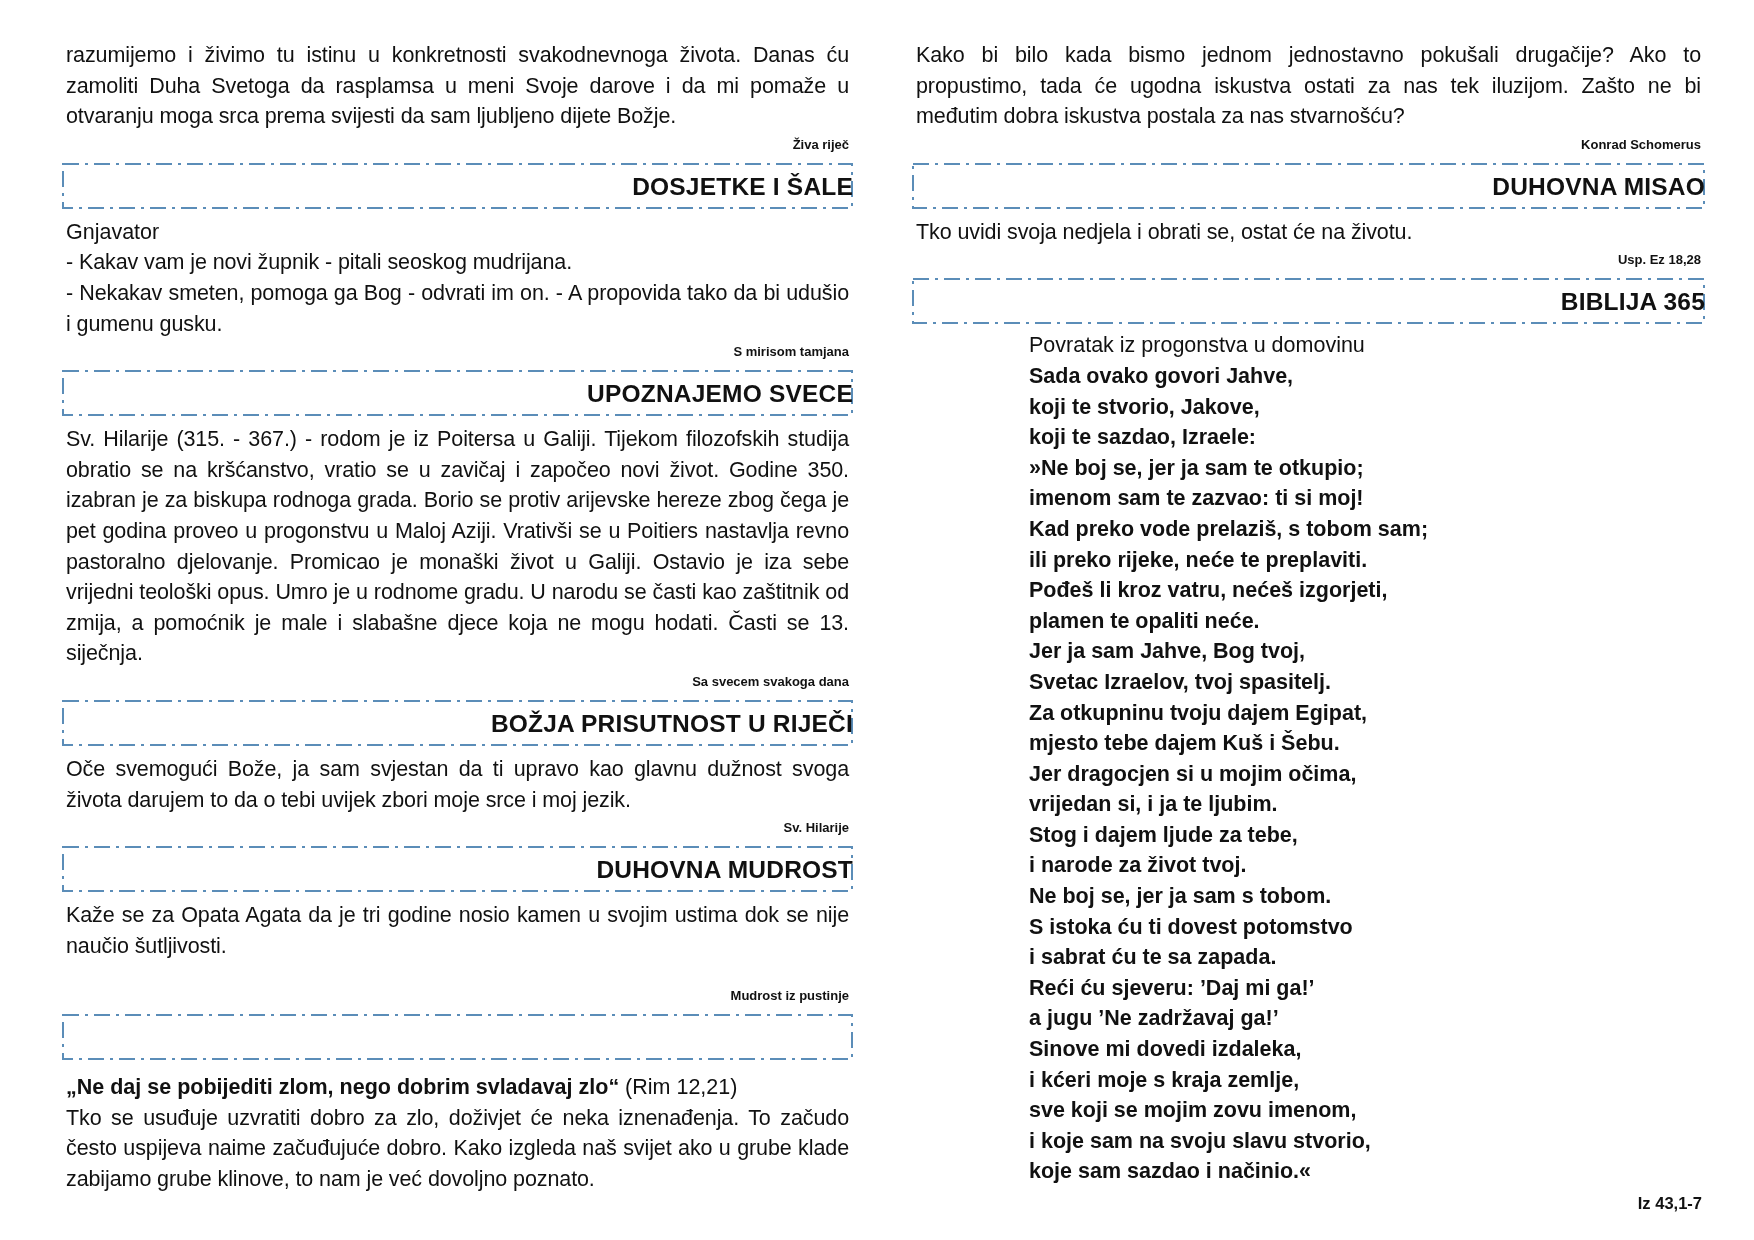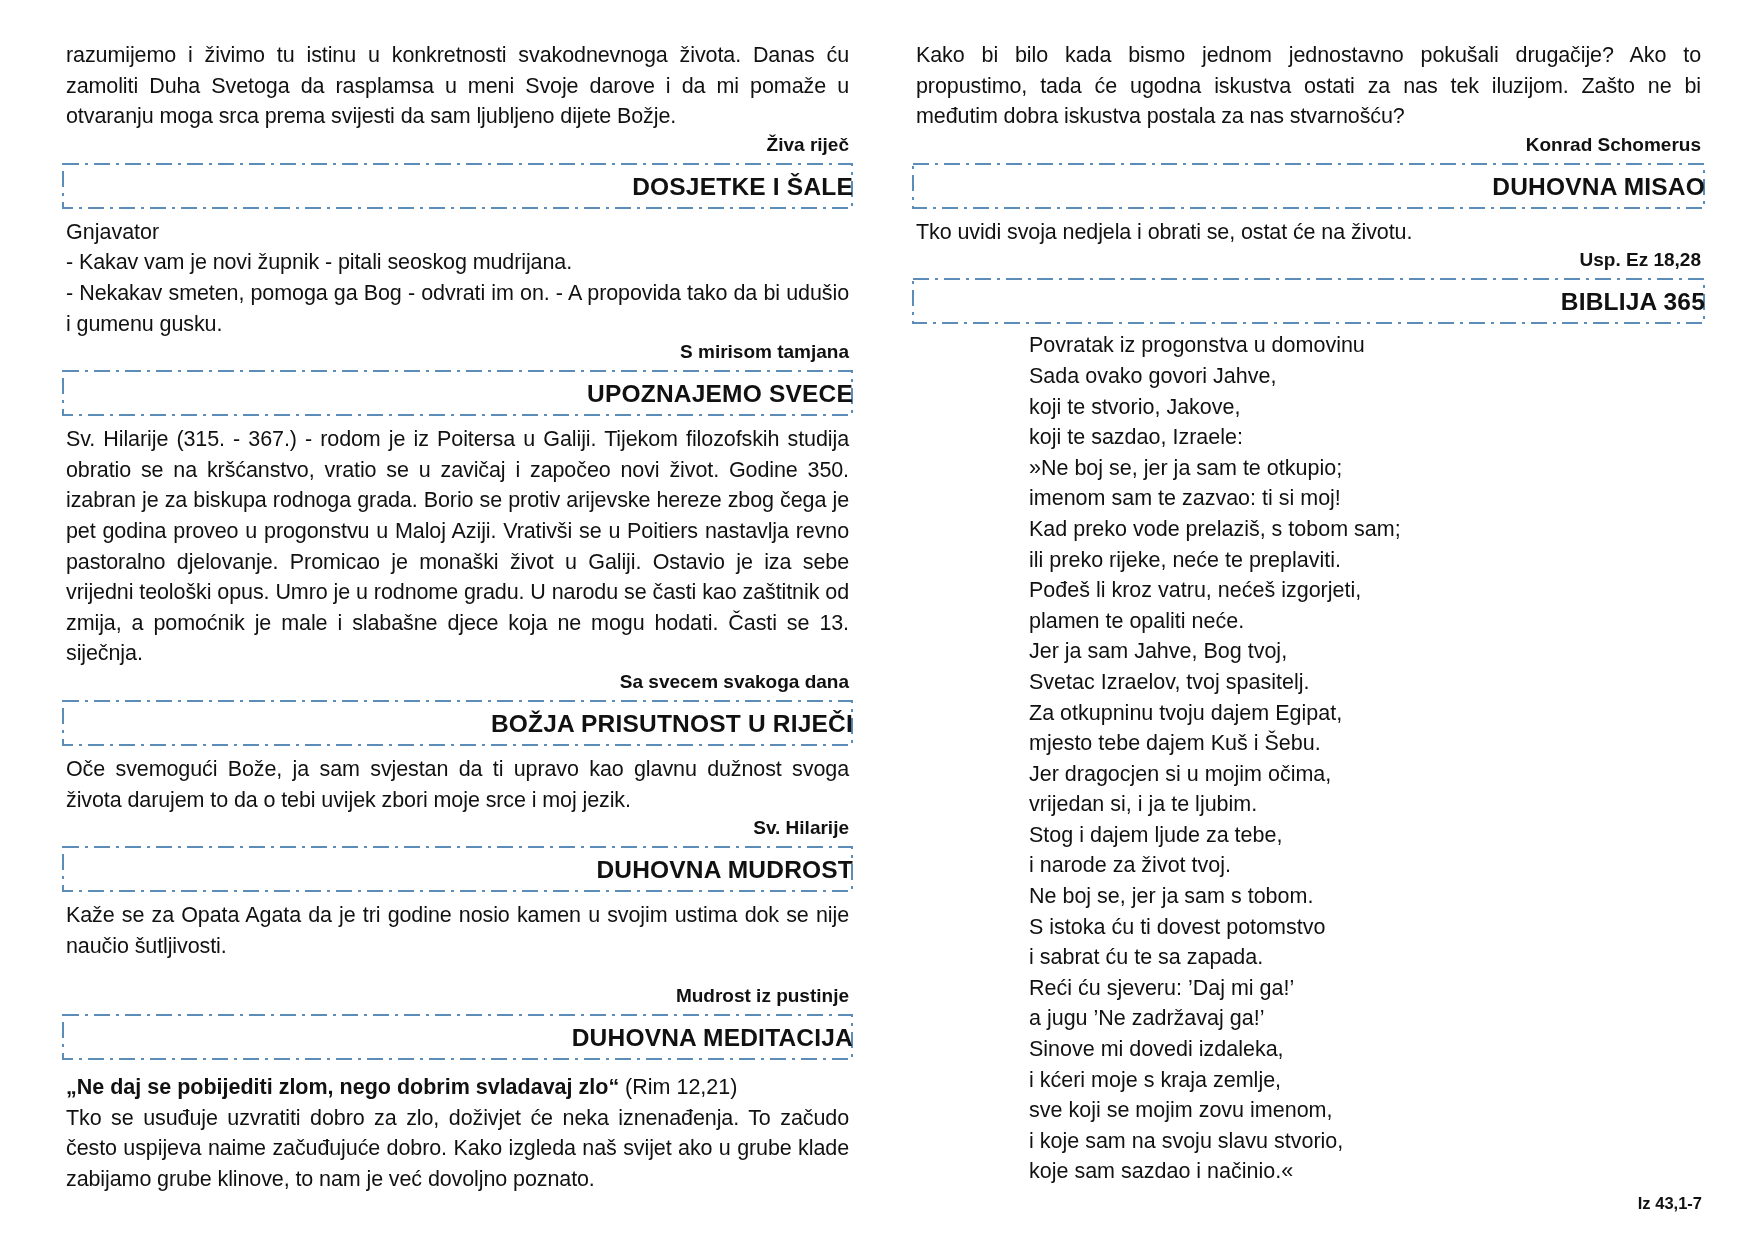--- a/index.html
+++ b/index.html
@@ -11,37 +11,37 @@
   .col { position: absolute; top: 40px; }
   .col-left { left: 66px; width: 783px; }
   .col-right { left: 916px; width: 785px; }
   p { margin: 0; }
   .para {
     font-size: 21.5px; line-height: 30.6px; text-align: justify;
     letter-spacing: -0.1px;
   }
   .line { font-size: 21.5px; line-height: 30.6px; white-space: nowrap; }
   .source {
-    font-size: 19px; font-weight: bold; text-align: right;
+    font-size: 13px; font-weight: bold; text-align: right;
     line-height: 22px; margin-top: 2px; margin-bottom: 7px;
   }
   .section-box {
     position: relative; height: 46px; margin-left: -4px; margin-right: -4px;
     box-sizing: border-box;
   }
   .section-box svg { position: absolute; left: 0; top: 0; width: 100%; height: 100%; overflow: visible; }
   .section-title {
     position: absolute; left: 0; right: 0; top: 8px; text-align: right;
     font-size: 24.5px; font-weight: bold; line-height: 32px; letter-spacing: 0.2px;
   }
   .after-box { margin-top: 8px; }
   .subhead { font-weight: normal; font-size: 21.5px; line-height: 30.6px; }
   .bold { font-weight: bold; }
   .poem { margin-left: 113px; margin-top: 6px; }
-  .poem .line { font-size: 21.5px; line-height: 30.6px; }
+  .poem .line { font-size: 21.5px; line-height: 30.6px; font-weight: bold; }
   .final-ref { position: absolute; right: 52px; top: 1194px; font-size: 16.5px; font-weight: bold; }
 </style>
 </head>
 <body>
 
 <div class="col col-left">
   <p class="para">razumijemo i živimo tu istinu u konkretnosti svakodnevnoga života. Danas ću zamoliti Duha Svetoga da rasplamsa u meni Svoje darove i da mi pomaže u otvaranju moga srca prema svijesti da sam ljubljeno dijete Božje.</p>
   <p class="source">Živa riječ</p>
 
   <div class="section-box">
@@ -87,21 +87,20 @@
   </div>
   <div class="after-box">
     <p class="para">Kaže se za Opata Agata da je tri godine nosio kamen u svojim ustima dok se nije naučio šutljivosti.</p>
     <p class="source" style="margin-top:24px">Mudrost iz pustinje</p>
   </div>
 
   <div class="section-box">
     <svg class="frame" viewBox="0 0 791 46">
         <rect x="1" y="1" width="789" height="44" fill="none" stroke="#5b8db8" stroke-width="2" stroke-dasharray="16 6 3 6"></rect>
       </svg>
-    <div class="section-title">DUHOVNA MEDITACIJA</div>
   </div>
   <div class="after-box" style="margin-top:12px">
     <p class="line"><span class="bold">„Ne daj se pobijediti zlom, nego dobrim svladavaj zlo“</span><span> (Rim 12,21)</span></p>
     <p class="para">Tko se usuđuje uzvratiti dobro za zlo, doživjet će neka iznenađenja. To začudo često uspijeva naime začuđujuće dobro. Kako izgleda naš svijet ako u grube klade zabijamo grube klinove, to nam je već dovoljno poznato.</p>
   </div>
 </div>
 
 <div class="col col-right">
   <p class="para">Kako bi bilo kada bismo jednom jednostavno pokušali drugačije? Ako to propustimo, tada će ugodna iskustva ostati za nas tek iluzijom. Zašto ne bi međutim dobra iskustva postala za nas stvarnošću?</p>
   <p class="source">Konrad Schomerus</p>

